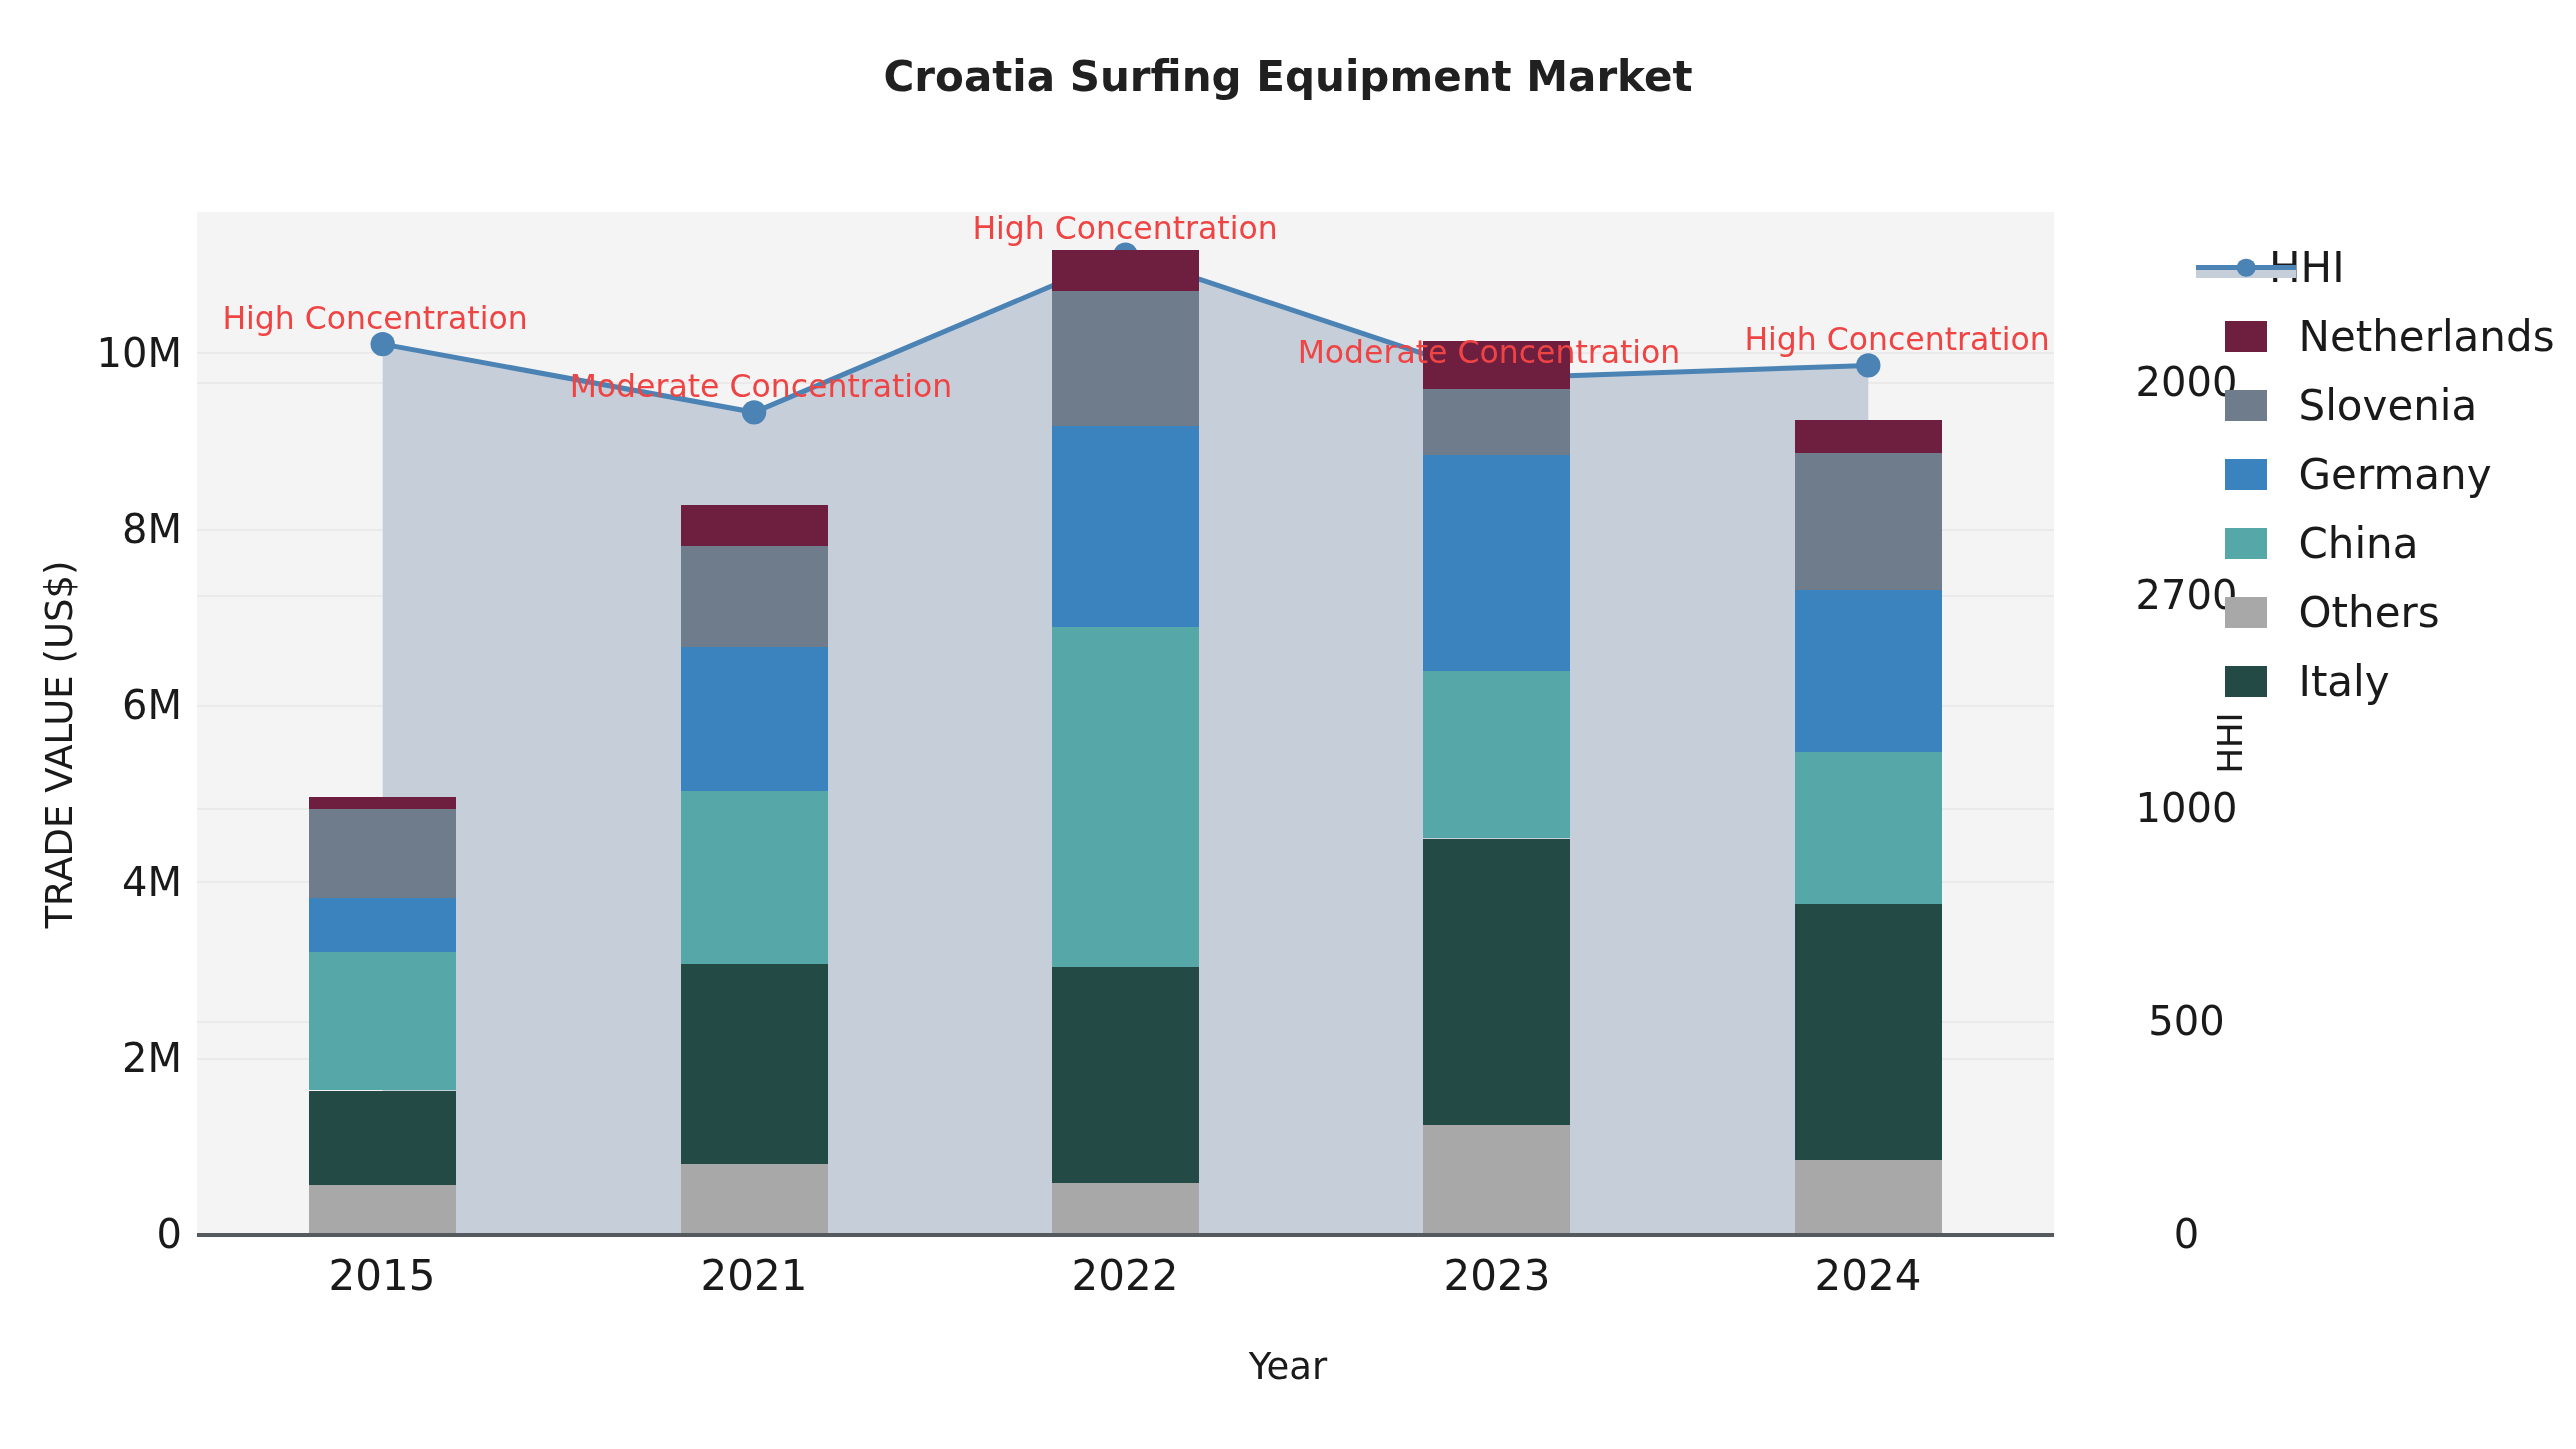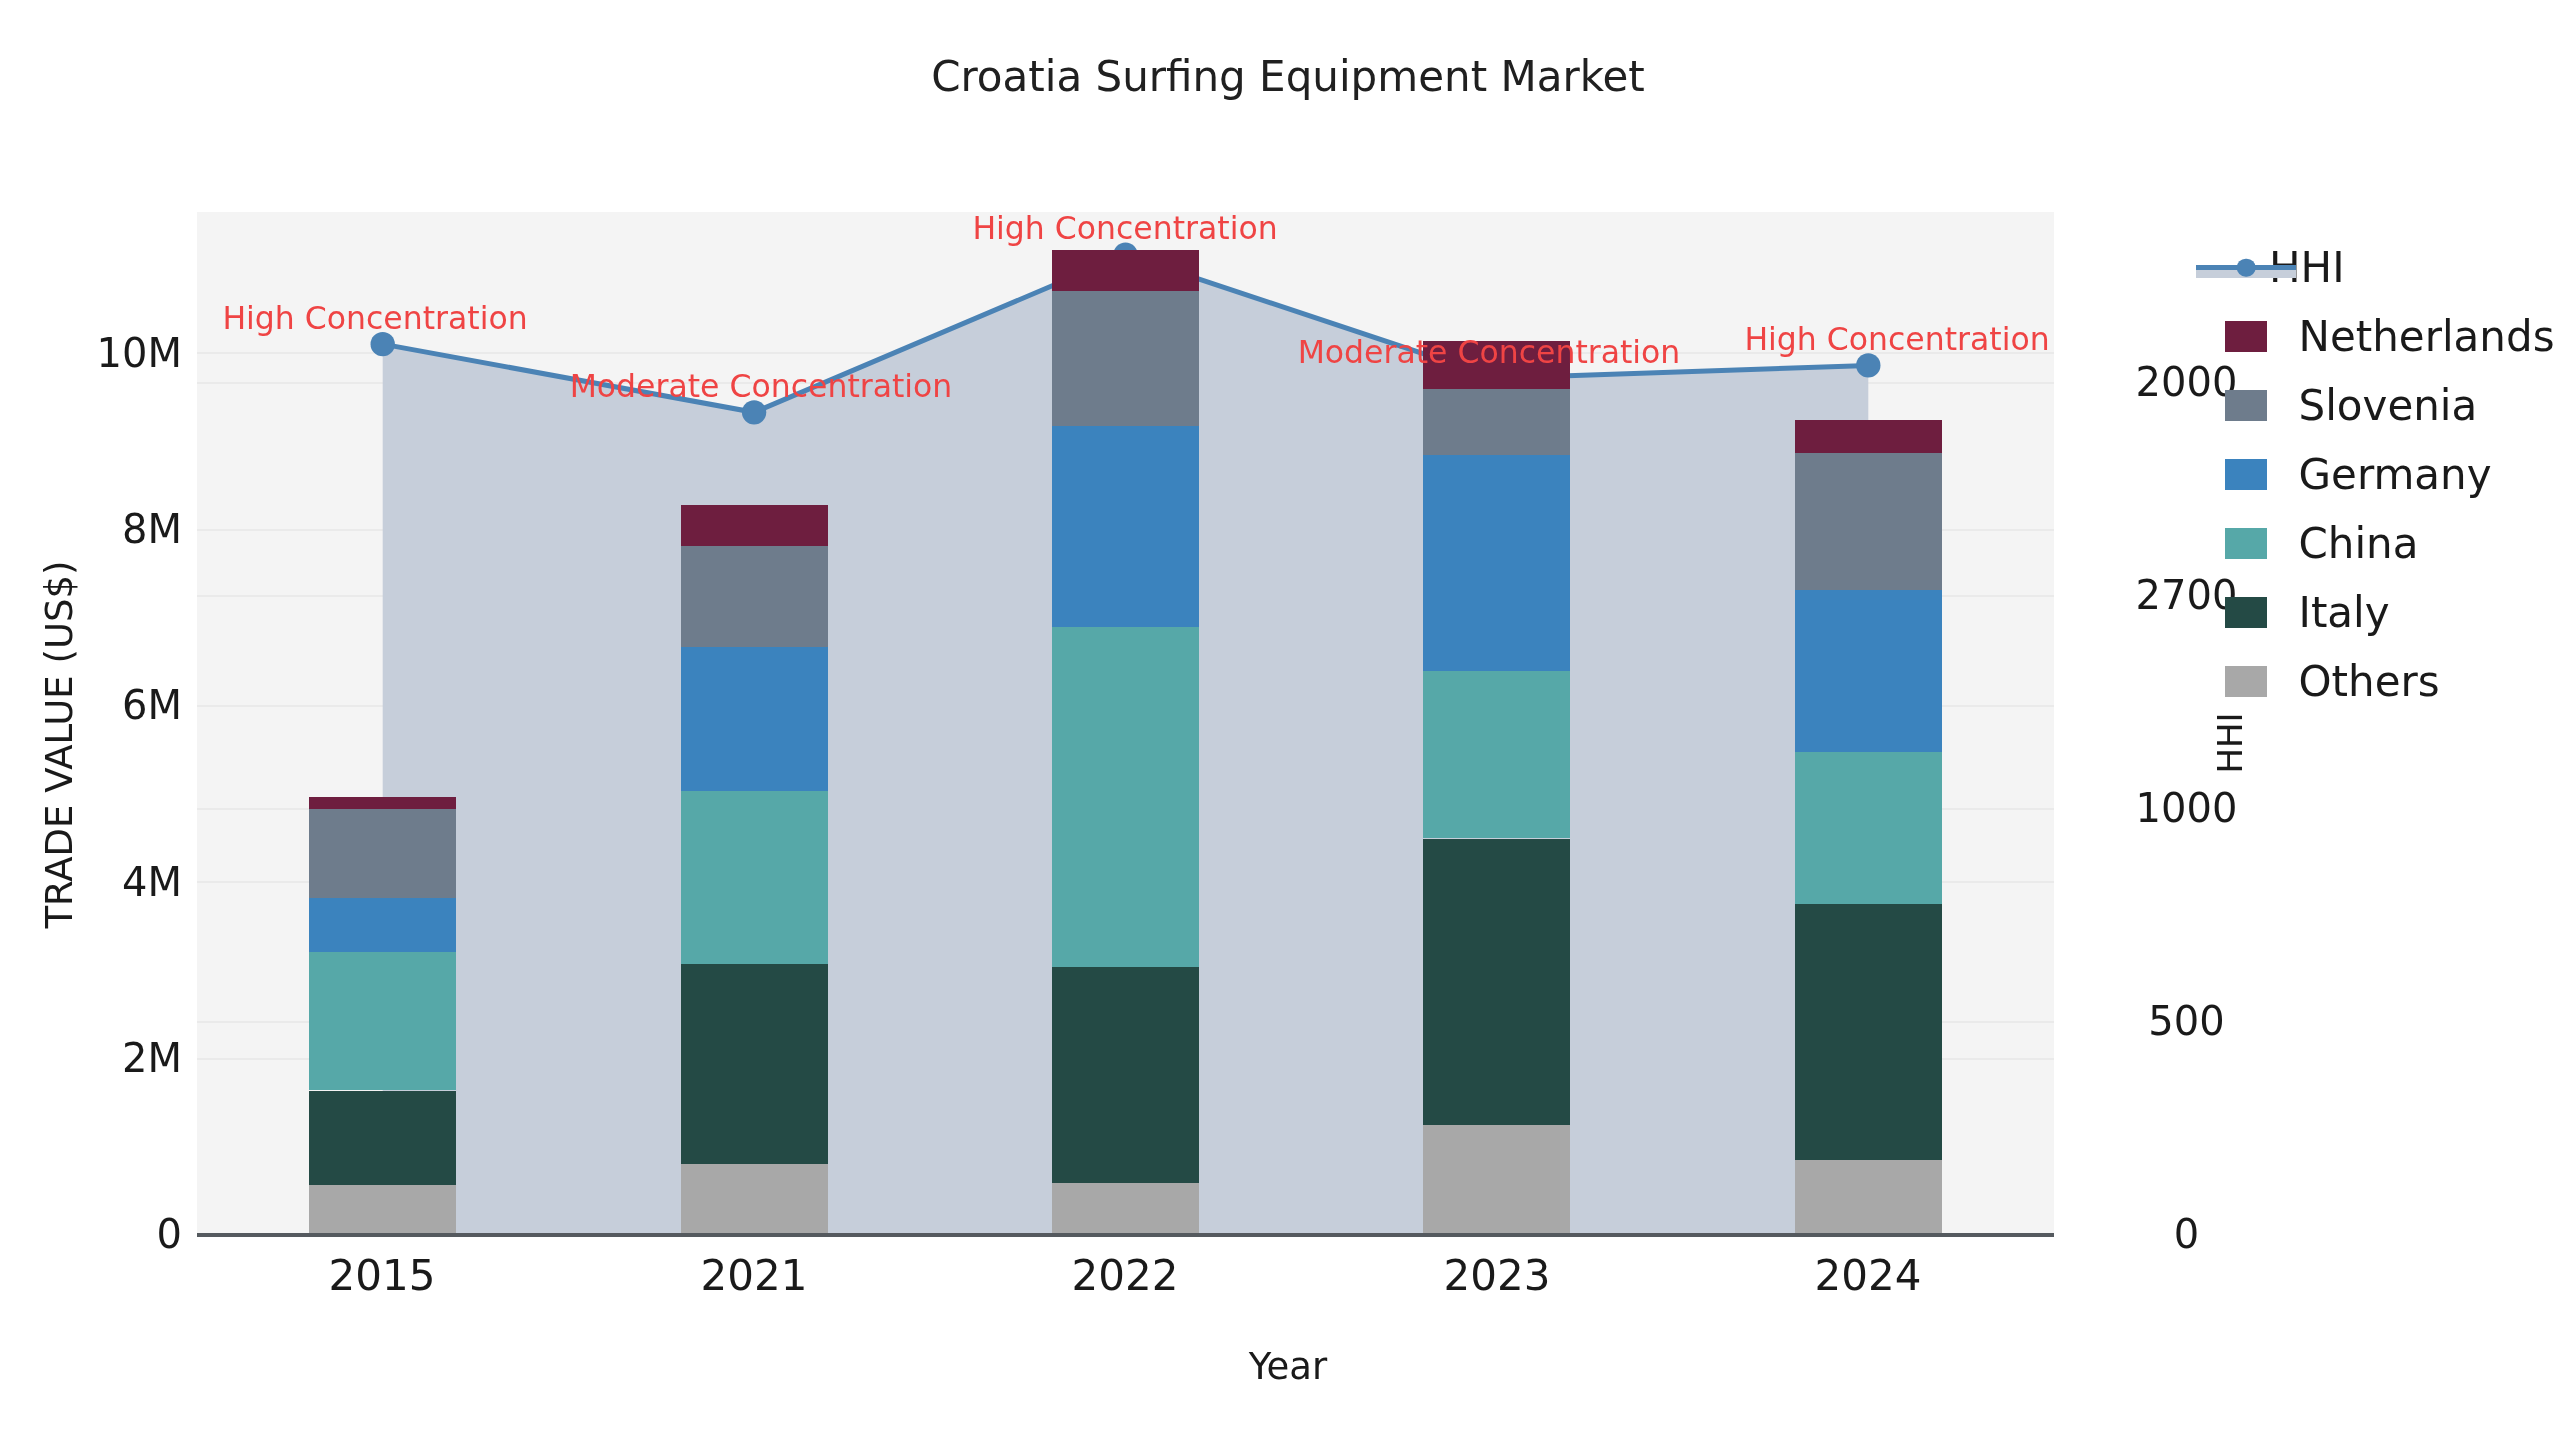--- a/index.html
+++ b/index.html
@@ -6,21 +6,21 @@
   body{
     width:2576px;height:1449px;background:#ffffff;
     font-family:"DejaVu Sans","Liberation Sans",sans-serif;
     overflow:hidden;position:relative;
   }
   #chart-root{position:absolute;inset:0;}
 
   
   .title-block{
     position:absolute;left:0;right:0;top:50px;text-align:center;
-    color:#202020;font-size:42px;line-height:1.30;font-weight:400;
+    color:#202020;font-size:42px;line-height:1.30;font-weight:700;
   }
   .title-line{display:block;}
 
   
   
   .plot-area{
     position:absolute;left:197px;top:212px;width:1857px;height:1023px;
     background:#f4f4f4;overflow:hidden;
   }
   .gridline{position:absolute;left:0;right:0;height:2.1px;background:#eaeaea;}
@@ -217,23 +217,23 @@
       </div>
       <div class="legend-row">
         <div class="legend-swatch" style="background: rgb(59, 131, 190);"></div>
         <span class="legend-label">Germany</span>
       </div>
       <div class="legend-row">
         <div class="legend-swatch" style="background: rgb(86, 168, 168);"></div>
         <span class="legend-label">China</span>
       </div>
       <div class="legend-row">
+        <div class="legend-swatch" style="background: rgb(168, 168, 168);"></div>
+        <span class="legend-label">Others</span>
+      </div>
+      <div class="legend-row">
         <div class="legend-swatch" style="background: rgb(36, 74, 69);"></div>
         <span class="legend-label">Italy</span>
       </div>
-      <div class="legend-row">
-        <div class="legend-swatch" style="background: rgb(168, 168, 168);"></div>
-        <span class="legend-label">Others</span>
-      </div>
     </div>
 
 </div>
 
 
 </body></html>

